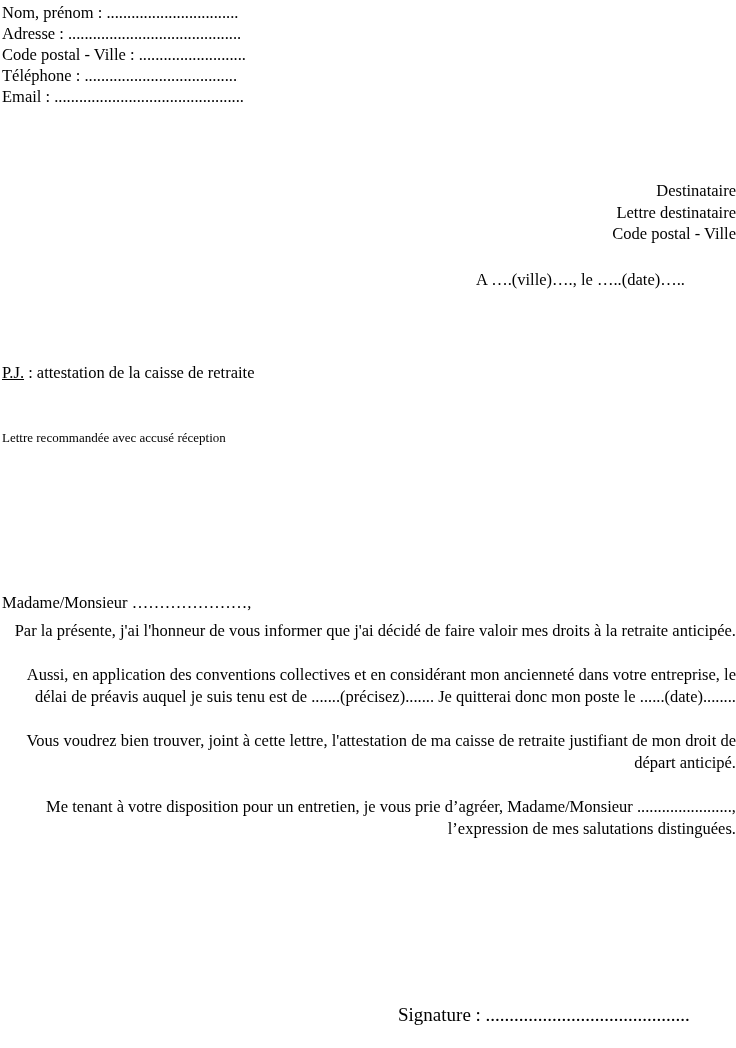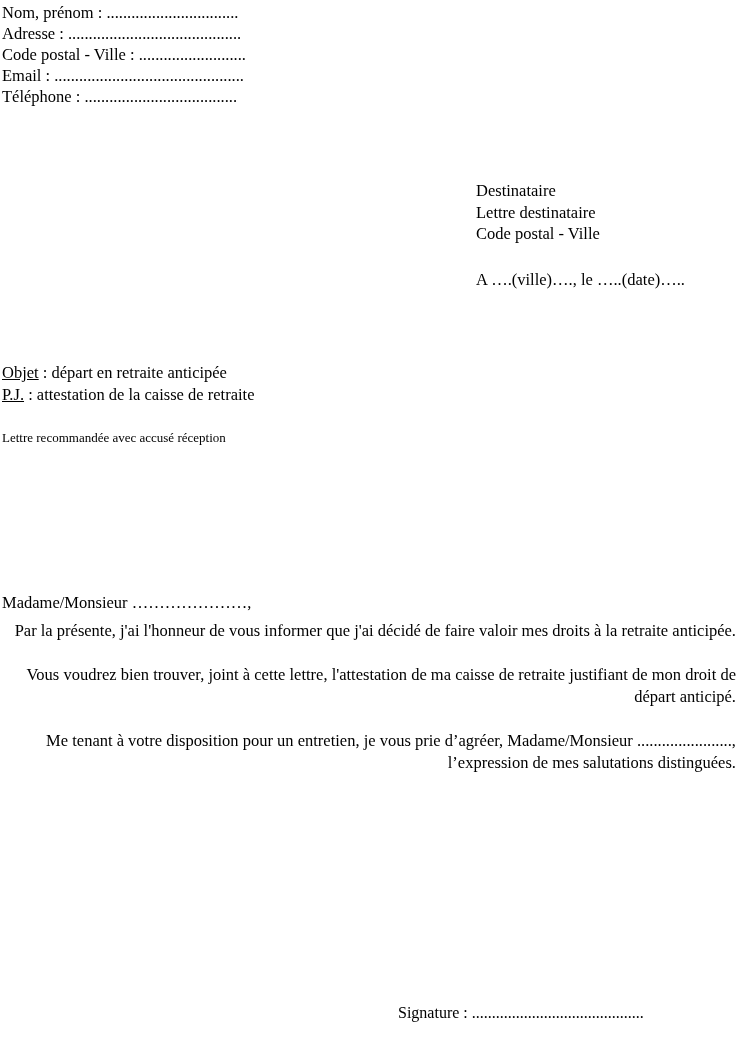--- a/index.html
+++ b/index.html
@@ -35,20 +35,21 @@
   }
   .recipient-block {
     position: absolute;
     left: 476px;
     top: 180px;
     width: 260px;
   }
   .recipient-block .line {
     font-size: 16.5px;
     line-height: 21.5px;
+    text-align: right;
   }
   .place-date {
     position: absolute;
     left: 476px;
     top: 270px;
     font-size: 16.5px;
     white-space: pre;
   }
   .subject-block {
     position: absolute;
@@ -86,55 +87,55 @@
   .para {
     font-size: 16.5px;
     line-height: 22px;
     margin: 0 0 22px 0;
     text-align: right;
   }
   .signature {
     position: absolute;
     left: 398px;
     top: 1004px;
-    font-size: 16px;
+    font-size: 19px;
     white-space: pre;
   }
 </style>
 </head>
 <body>
 
 <div class="page">
 
   <div class="sender-block">
     <div class="line">Nom, prénom : ................................</div>
     <div class="line">Adresse : ..........................................</div>
     <div class="line">Code postal - Ville : ..........................</div>
+    <div class="line">Téléphone : .....................................</div>
     <div class="line">Email : ..............................................</div>
-    <div class="line">Téléphone : .....................................</div>
   </div>
 
   <div class="recipient-block">
     <div class="line">Destinataire</div>
     <div class="line">Lettre destinataire</div>
     <div class="line">Code postal - Ville</div>
   </div>
 
   <div class="place-date">A ….(ville)…., le …..(date)…..</div>
 
   <div class="subject-block">
-    <div class="line"><span class="underlined">Objet</span><span> : départ en retraite anticipée</span></div>
     <div class="line"><span class="underlined">P.J.</span><span> : attestation de la caisse de retraite</span></div>
   </div>
 
   <div class="registered">Lettre recommandée avec accusé réception</div>
 
   <div class="salutation">Madame/Monsieur …………………,</div>
 
   <div class="body-block">
     <p class="para">Par la présente, j'ai l'honneur de vous informer que j'ai décidé de faire valoir mes droits à la retraite anticipée.</p>
+    <p class="para">Aussi, en application des conventions collectives et en considérant mon ancienneté dans votre entreprise, le délai de préavis auquel je suis tenu est de .......(précisez)....... Je quitterai donc mon poste le ......(date)........</p>
     <p class="para">Vous voudrez bien trouver, joint à cette lettre, l'attestation de ma caisse de retraite justifiant de mon droit de départ anticipé.</p>
     <p class="para">Me tenant à votre disposition pour un entretien, je vous prie d’agréer, Madame/Monsieur ......................., l’expression de mes salutations distinguées.</p>
   </div>
 
   <div class="signature">Signature : ...........................................</div>
 
 </div>
 
 </body></html>

